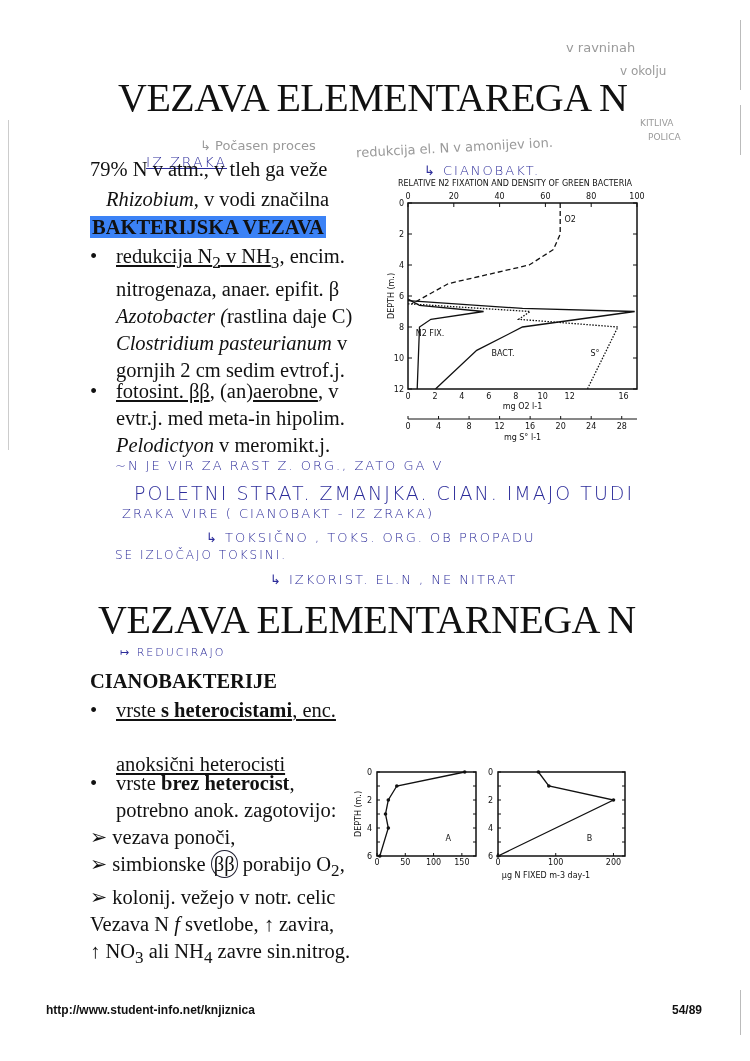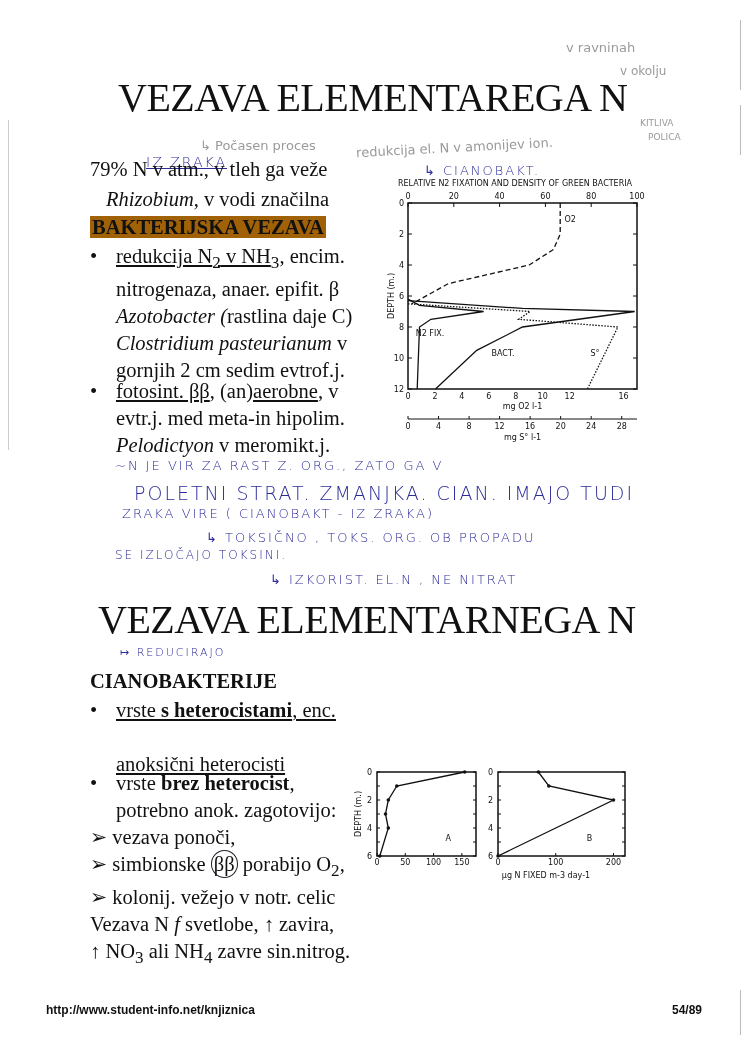--- a/index.html
+++ b/index.html
@@ -3,21 +3,21 @@
 <meta charset="utf-8">
 <style>
   html, body { margin:0; padding:0; background:#fff; }
   body { width:750px; height:1061px; position:relative; overflow:hidden; font-family:"Liberation Serif", serif; color:#111; }
   .abs { position:absolute; }
   .title { font-size:40px; letter-spacing:-0.5px; white-space:nowrap; }
   .body-text { font-size:20.5px; line-height:27px; white-space:nowrap; }
   .hand { font-family:"DejaVu Sans", sans-serif; color:#2c2c9a; font-weight:300; letter-spacing:2px; white-space:nowrap; }
   .pencil { font-family:"DejaVu Sans", sans-serif; color:#9a9a9a; white-space:nowrap; }
   .bullet { display:inline-block; width:26px; }
-  .highlight { background:#a16207; padding:0 2px; }
+  .highlight { background:#3b82f6; padding:0 2px; }
   .u { text-decoration:underline;margin-top:36px; }
   .chart-label { font-family:"DejaVu Sans", sans-serif; font-size:8px; fill:#111; }
   .footer { font-family:"Liberation Sans", sans-serif; font-weight:bold; font-size:12px; }
   .margin-line { position:absolute; width:1px; background:#bbb; }
 </style>
 </head>
 <body>
 
 <div class="margin-line" style="left:8px; top:120px; height:330px; background:#ccc;"></div>
 <div class="margin-line" style="left:740px; top:20px; height:70px;"></div>

